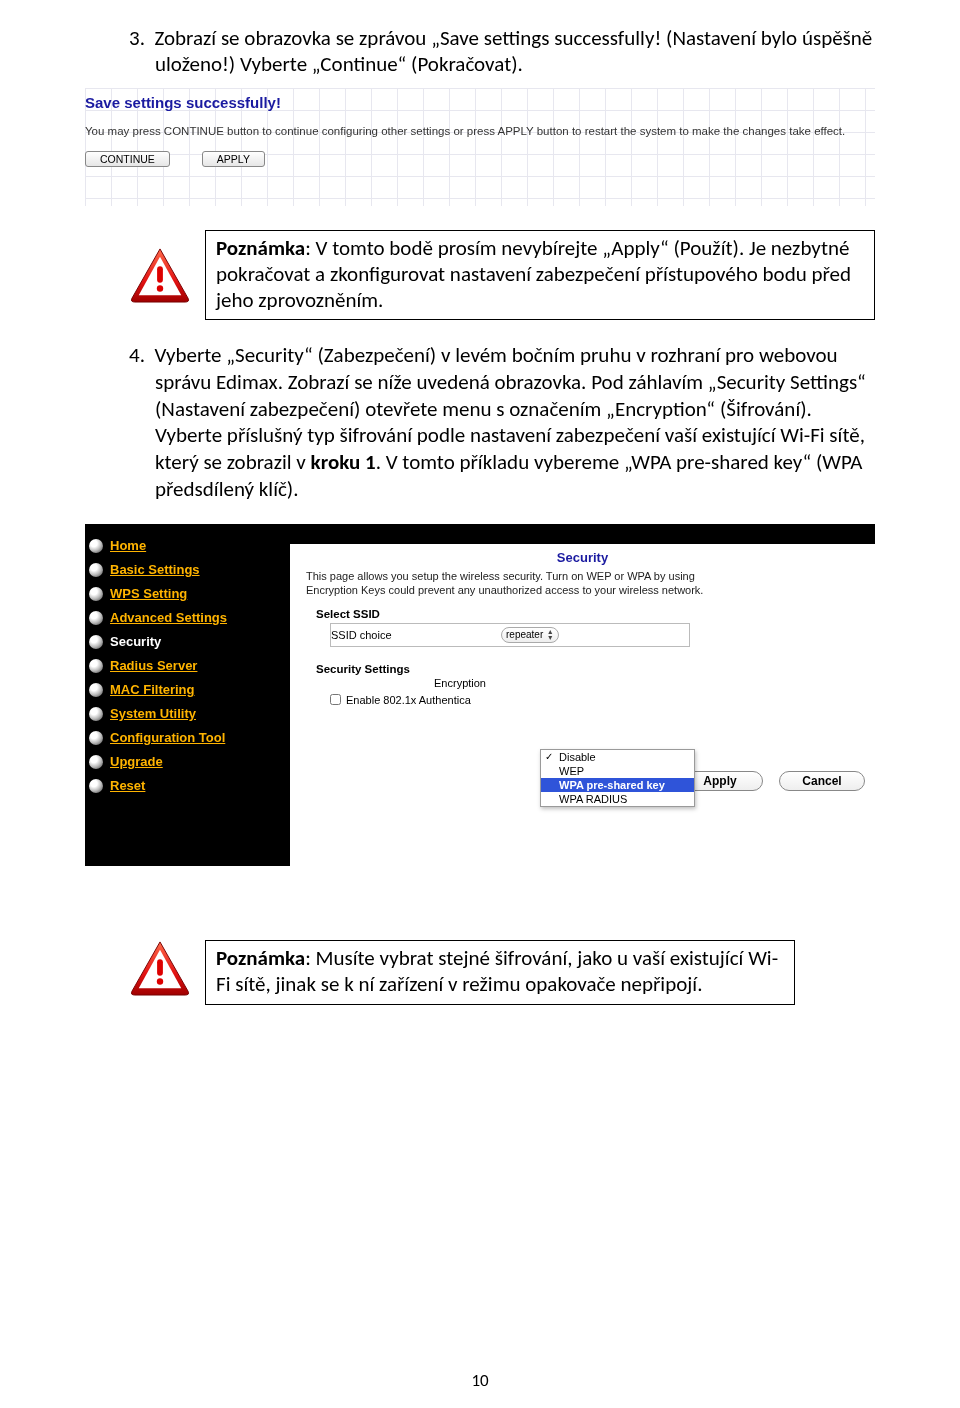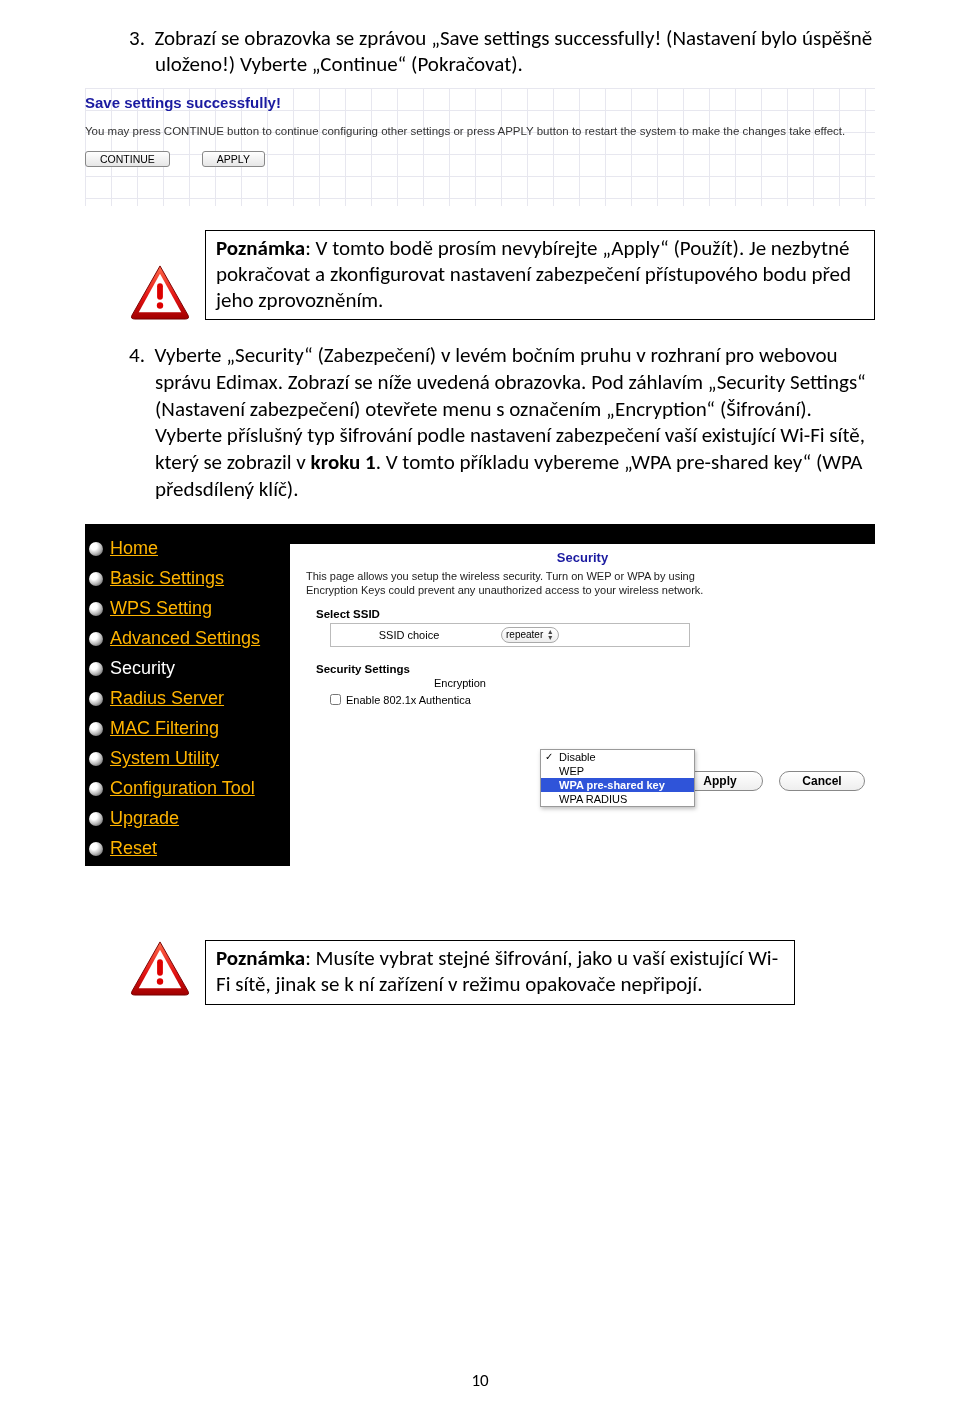--- a/index.html
+++ b/index.html
@@ -32,21 +32,21 @@
   .save-btns { margin-top: 14px; display: flex; gap: 32px; }
   .save-btn {
     font-size: 10.5px; font-family: Arial, sans-serif;
     padding: 1px 14px;
     border: 1px solid #888; border-radius: 3px;
     background: linear-gradient(#fff,#e6e6e6);
     cursor: pointer;
   }
 
   
-  .note-row { display: flex; align-items: flex-end; gap: 14px; margin-top: 24px; margin-left: 44px; }
+  .note-row { display: flex; align-items: center; gap: 14px; margin-top: 24px; margin-left: 44px; }
   .warn-icon { width: 62px; height: 56px; flex-shrink: 0; }
   .note-box {
     border: 1.5px solid #000;
     padding: 4px 10px 6px 10px;
     font-size: 21px;
     line-height: 1.25;
   }
   .note-box .bold { font-weight: bold; }
 
   .step4 { margin-top: 22px; font-size: 21px; line-height: 1.27; padding-left: 70px; text-indent: -26px; }
@@ -57,35 +57,35 @@
   .sec-nav {
     width: 205px; background: #000; padding: 14px 8px 0 4px;
     display: flex; flex-direction: column; gap: 9px;
   }
   .nav-item { display: flex; align-items: center; gap: 7px; }
   .bullet {
     width: 14px; height: 14px;
     background: radial-gradient(circle at 35% 32%, #fff 0 25%, #bcbcbc 55%, #555 90%);
     border-radius: 50%;
   }
-  .nav-link { font-size: 18px; font-weight: normal; color: #ffb400; text-decoration: underline; }
+  .nav-link { font-size: 13px; font-weight: bold; color: #ffb400; text-decoration: underline; }
   .nav-active { color: #fff; text-decoration: none; }
 
   .sec-main { flex: 1; background: #fff; padding: 0; position: relative; }
   .sec-top { height: 20px; background: #000; }
   .sec-title { text-align: center; font-weight: bold; font-size: 13px; color: #1a1aa0; margin-top: 6px; }
   .sec-desc { font-size: 11px; color: #222; margin: 5px 0 10px 16px; line-height: 1.25; max-width: 440px; }
 
   .field-group { margin-left: 26px; font-size: 11.5px; font-weight: bold; }
   .ssid-row {
     margin: 3px 0 0 40px; width: 360px;
     border: 1px solid #bbb; height: 24px;
     display: flex; align-items: center; font-weight: normal; font-size: 11px;
   }
-  .ssid-label { width: 170px; text-align: center; padding-right: 14px; }
+  .ssid-label { width: 170px; text-align: left; padding-right: 14px; }
   .combo {
     border: 1px solid #aaa; border-radius: 8px;
     background: linear-gradient(#fff,#eee);
     font-size: 10px; padding: 1px 6px 1px 4px;
     display: inline-flex; align-items: center; gap: 5px;
   }
   .updown { font-size: 8px; line-height: 6px; color: #444; display: flex; flex-direction: column; }
 
   .sec-settings-label { margin-top: 16px; margin-left: 26px; font-size: 11.5px; font-weight: bold; }
   .enc-row { margin-left: 40px; margin-top: 2px; display: flex; align-items: center; font-size: 11px; }

